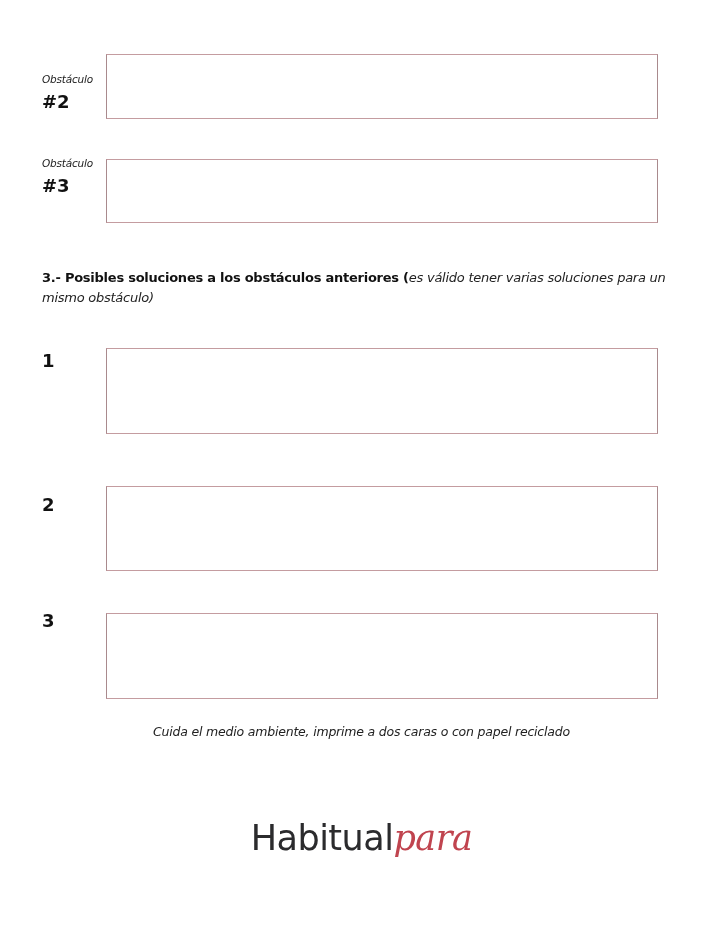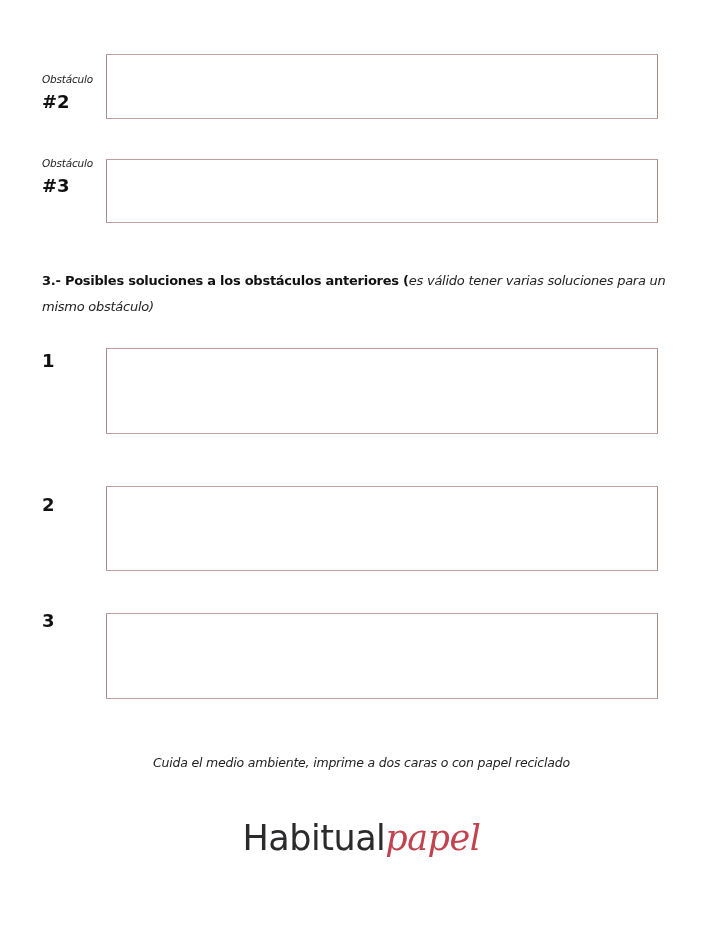--- a/index.html
+++ b/index.html
@@ -21,31 +21,31 @@
       border: 1px solid #a98a8d; border-top-color: #c49ca0; border-bottom-color: #c49ca0;
       background: #ffffff; box-sizing: border-box;
     }
     .box textarea {
       width: 100%; height: 100%; border: none; resize: none; outline: none;
       background: transparent; box-sizing: border-box; padding: 6px;
       font-family: "DejaVu Sans", sans-serif; font-size: 13px;
     }
     .heading {
       left: 42px; top: 268px; width: 630px;
-      font-size: 13px; line-height: 26px; color: #111;
+      font-size: 13px; line-height: 20px; color: #111;
       letter-spacing: -0.25px;
     }
     .heading b { font-weight: bold; }
     .heading i { font-style: italic; color: #222; }
     .sol-number {
       font-family: "DejaVu Sans", sans-serif; font-weight: bold;
       font-size: 18px; color: #111; left: 42px;
     }
     .footer-note {
-      left: 0; width: 723px; top: 755px; text-align: center;
+      left: 0; width: 723px; top: 724px; text-align: center;
       font-style: italic; font-size: 12.5px; color: #222; letter-spacing: -0.2px;
       padding-left: 0px;
     }
     .logo {
       left: 0; width: 723px; top: 818px; text-align: center;
       font-size: 35px; letter-spacing: -0.5px;
     }
     .logo .part1 { font-family: "DejaVu Sans", sans-serif; color: #2b2b2d; }
     .logo .part2 { font-family: "DejaVu Serif", serif; font-style: italic; color: #c0444f; }
   </style>
@@ -76,13 +76,13 @@
   <textarea style=""></textarea>
 </div>
 
 <div class="abs sol-number" style="top:610px;">3</div>
 <div class="box" style="top:613px; height:86px;">
   <textarea style=""></textarea>
 </div>
 
 <div class="abs footer-note">Cuida el medio ambiente, imprime a dos caras o con papel reciclado</div>
 
-<div class="abs logo"><span class="part1">Habitual</span><span class="part2">papel</span></div>
+<div class="abs logo"><span class="part1">Habitual</span><span class="part2">para</span></div>
 
 </body></html>

